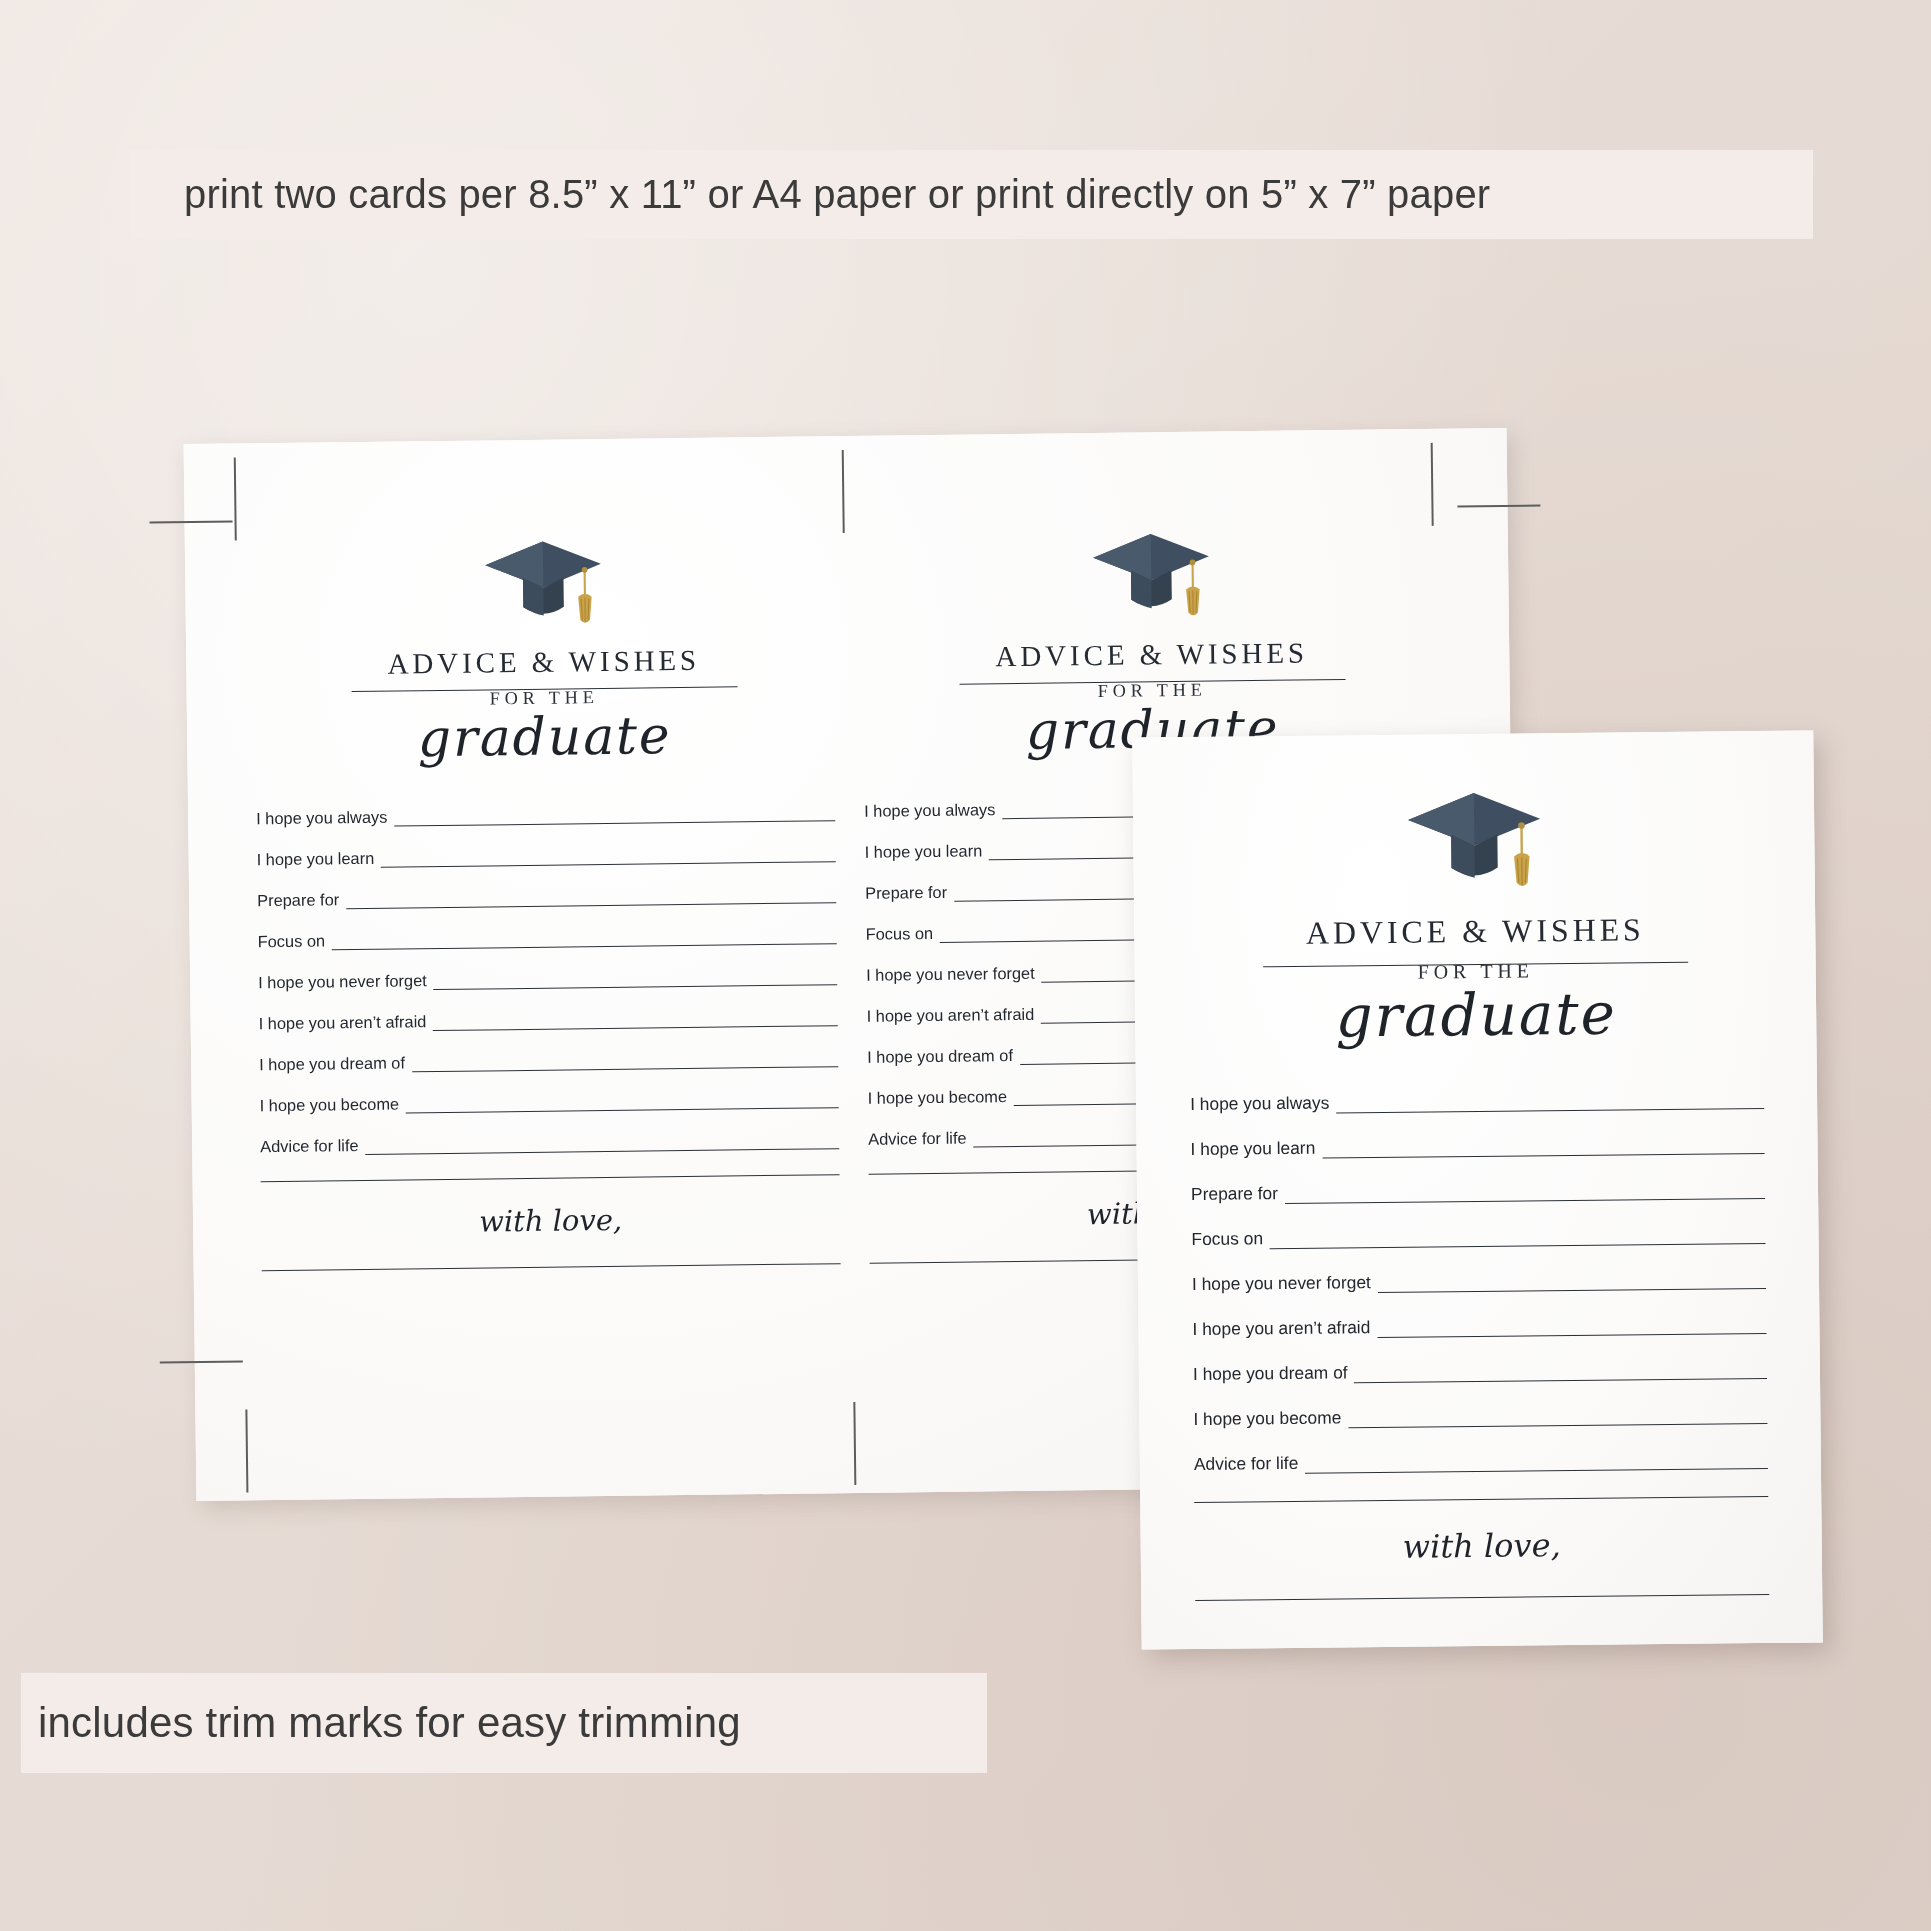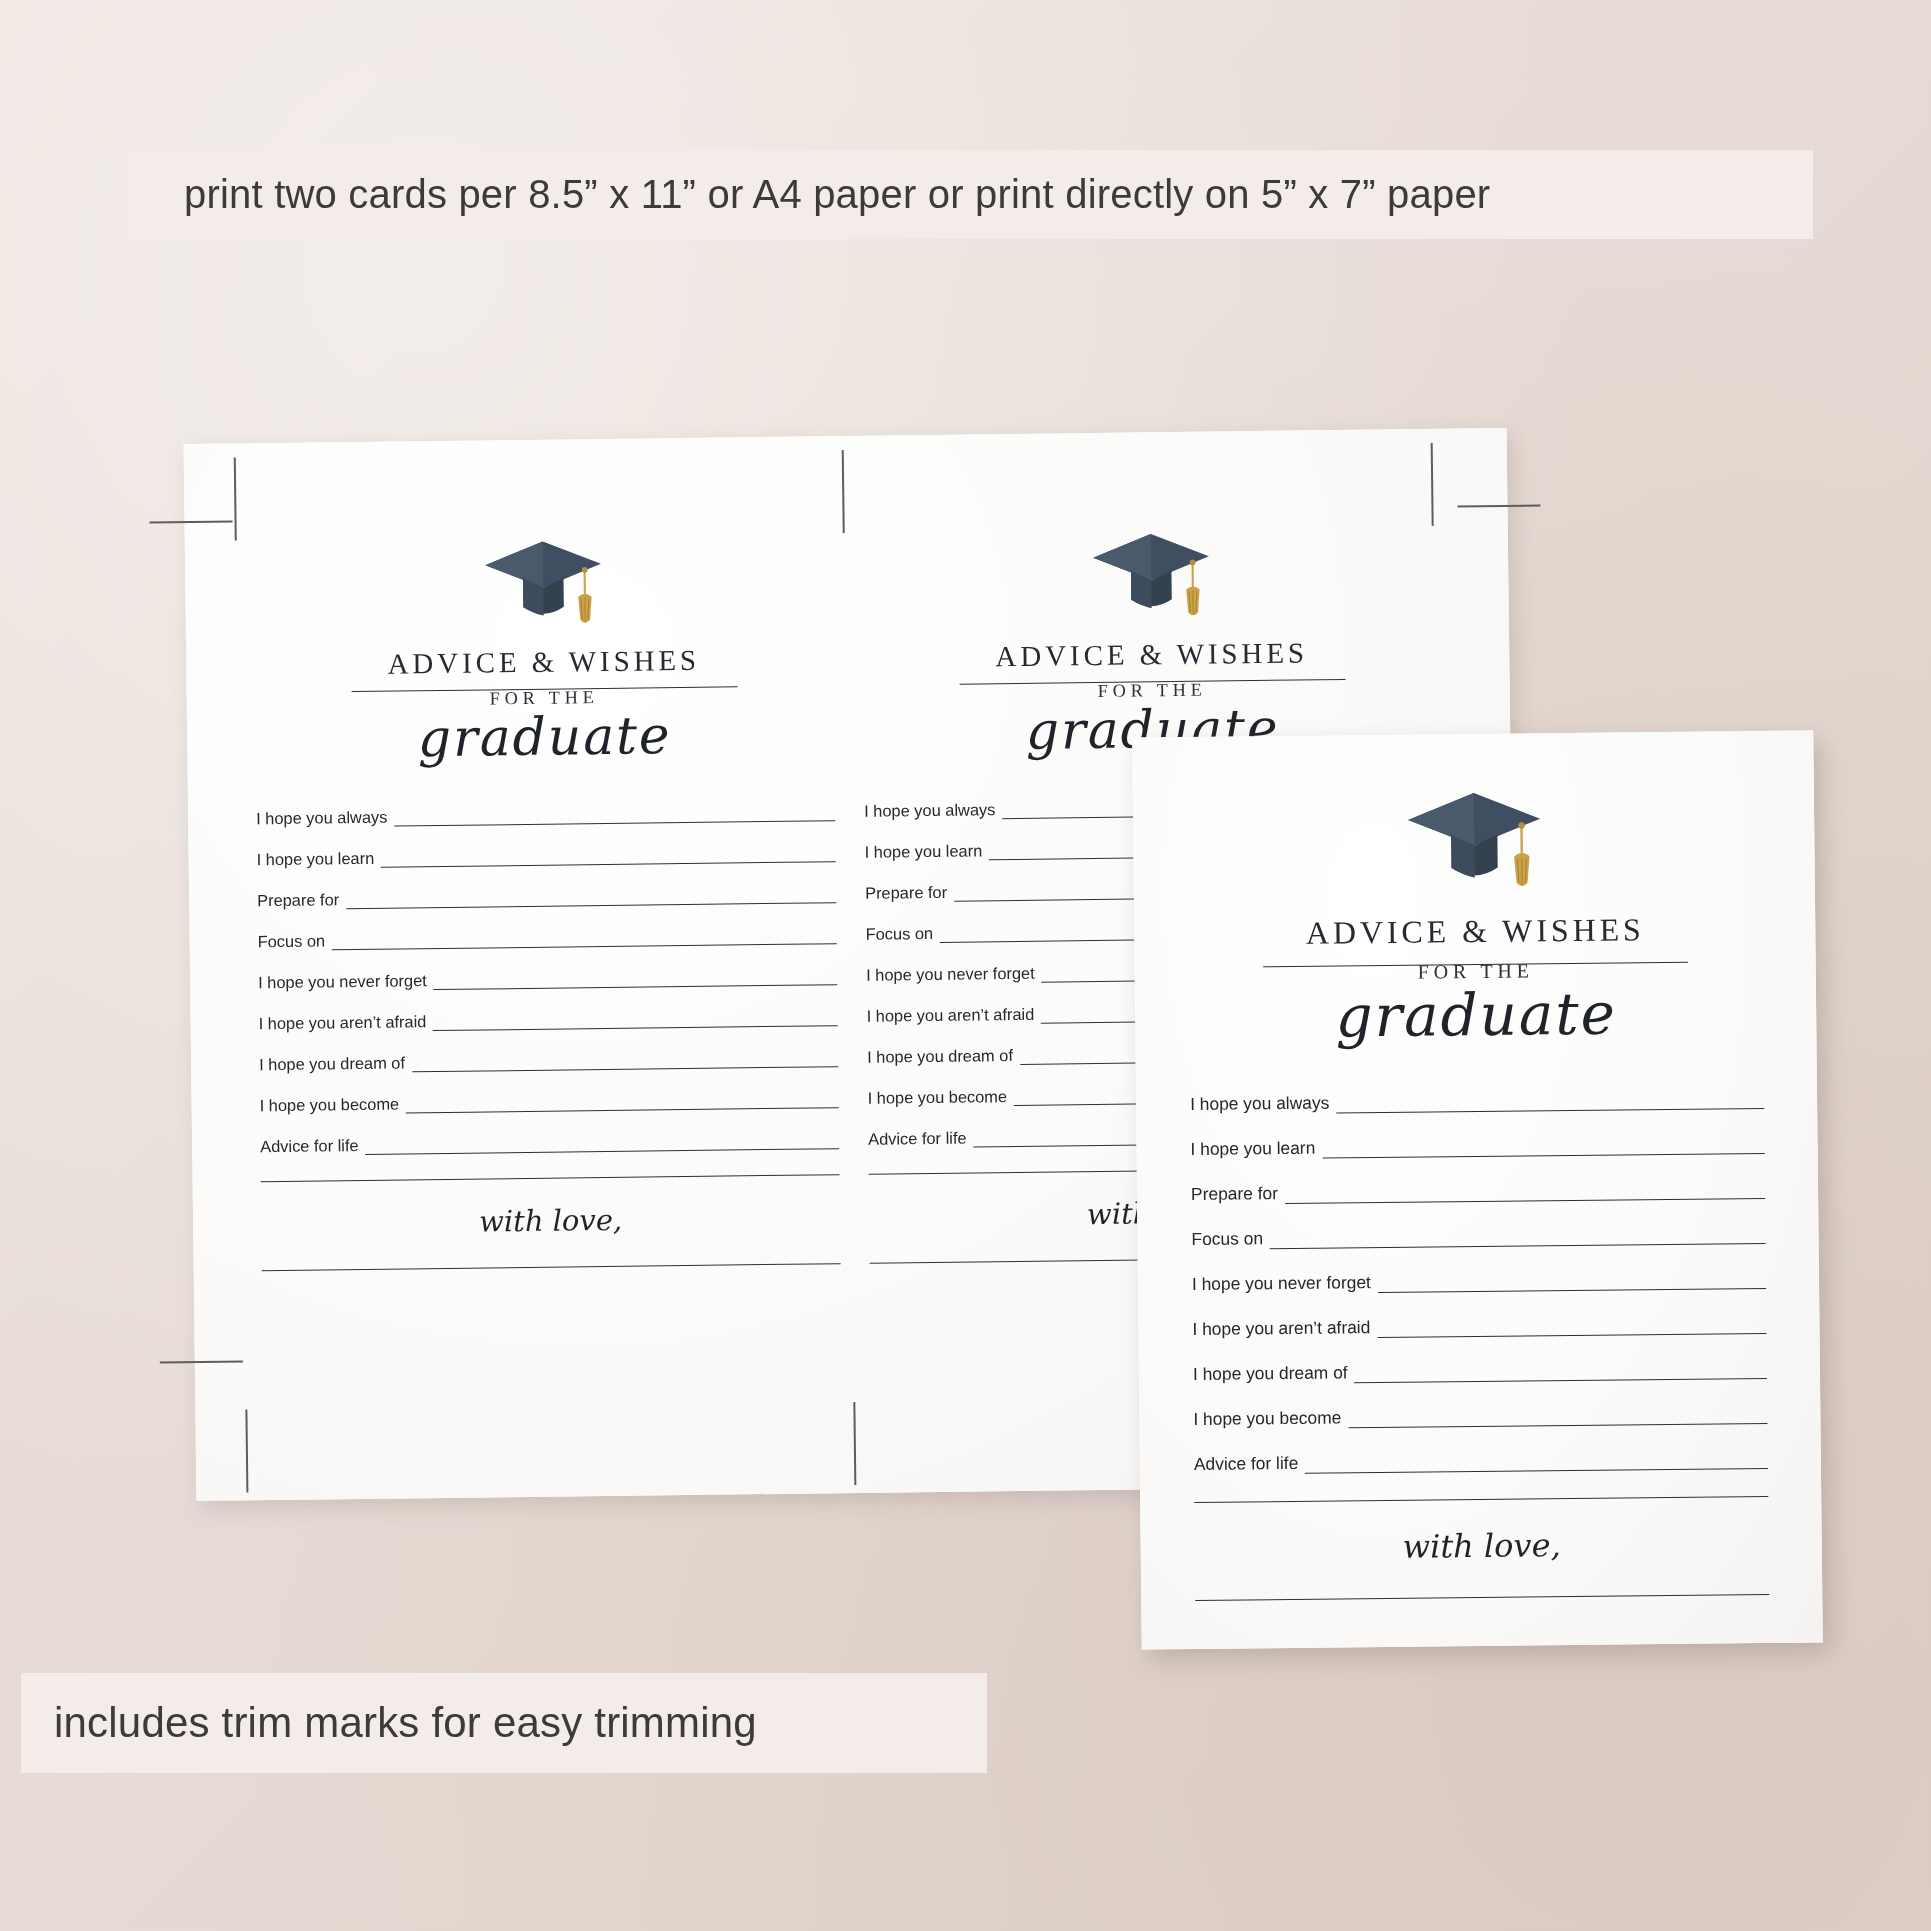--- a/index.html
+++ b/index.html
@@ -45,21 +45,21 @@
     font-size: 40px;
     color: #3b3b3b;
     letter-spacing: 0.2px;
     white-space: nowrap;
   }
   .banner-bottom {
     left: 21px;
     top: 1673px;
     width: 966px;
     height: 100px;
-    padding-left: 33px;
+    padding-left: 17px;
   }
   .banner-bottom .banner-text {
     font-size: 42px;
     color: #3b3b3b;
     letter-spacing: 0.2px;
     white-space: nowrap;
   }
 
   
   .sheet {

